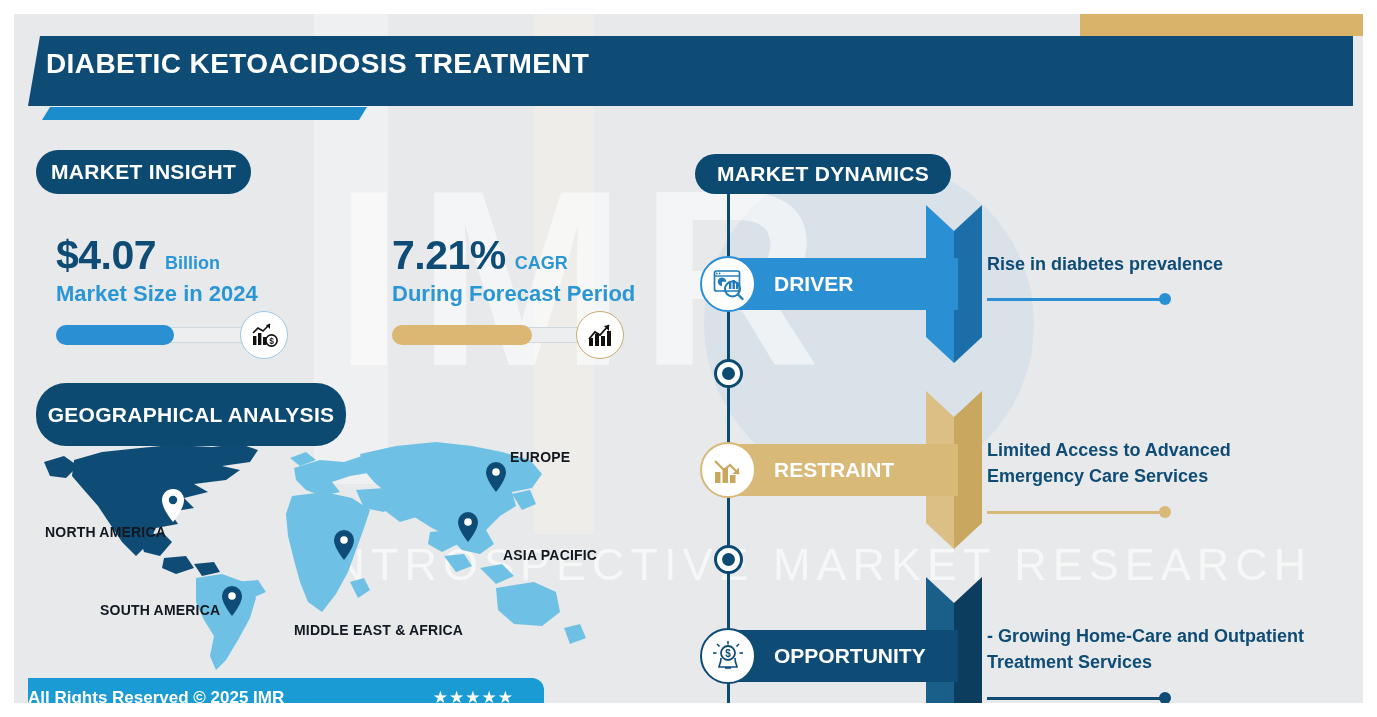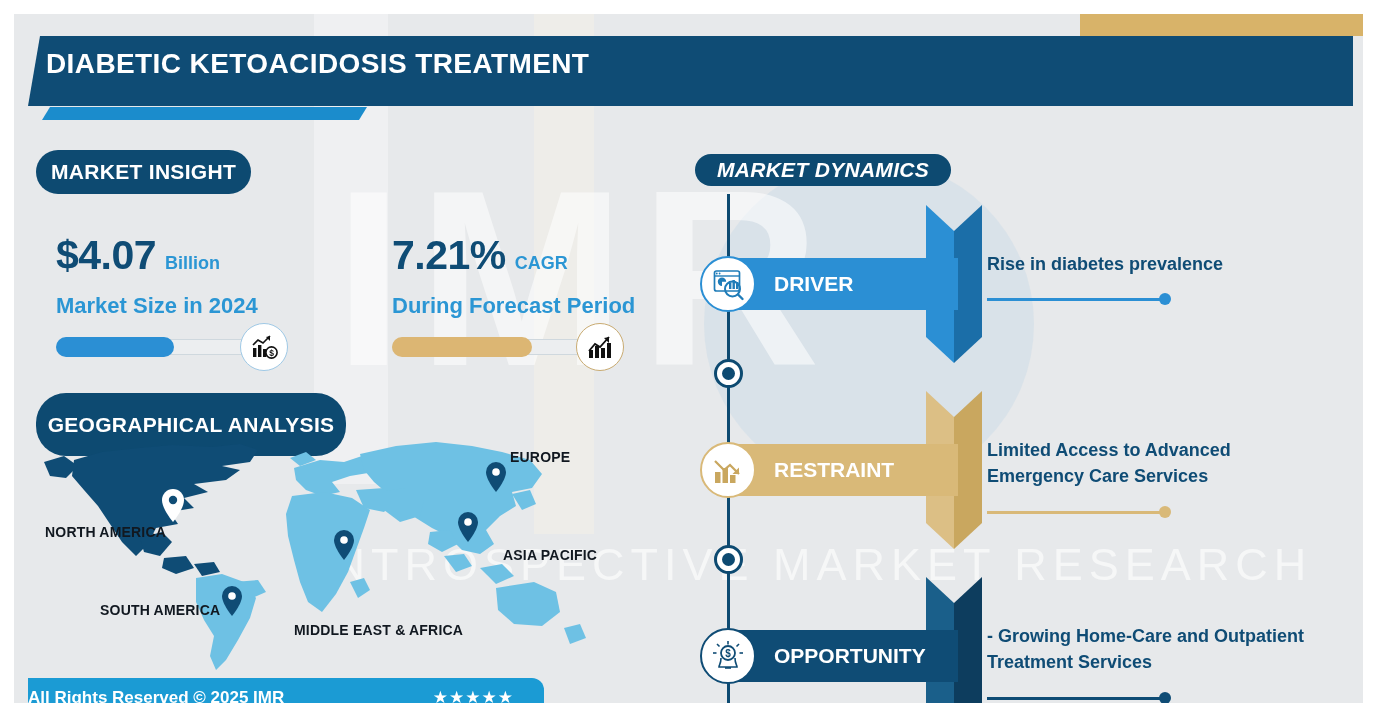--- a/index.html
+++ b/index.html
@@ -67,31 +67,31 @@
   
   .pill {
     position: absolute;
     background: #0d4a71; color: #fff;
     border-radius: 30px;
     display: flex; align-items: center; justify-content: center;
     font-size: 21px; font-weight: 700; letter-spacing: .3px;
     white-space: nowrap;
   }
   #pill-insight { left: 22px; top: 136px; width: 215px; height: 44px; }
-  #pill-geo     { left: 22px; top: 379px; width: 310px; height: 63px; }
-  #pill-dyn     { left: 681px; top: 140px; width: 256px; height: 32px; font-style: italic; }
+  #pill-geo     { left: 22px; top: 369px; width: 310px; height: 63px; }
+  #pill-dyn     { left: 681px; top: 140px; width: 256px; height: 40px; }
 
   
   .stat { position: absolute; }
   #stat-1 { left: 42px;  top: 218px; }
   #stat-2 { left: 378px; top: 218px; }
   .stat-value-row { display: flex; align-items: baseline; gap: 9px; white-space: nowrap; }
   .stat-num   { font-size: 41px; font-weight: 700; color: #0f4c75; letter-spacing: -.5px; }
   .stat-unit  { font-size: 18px; font-weight: 700; color: #2b96d4; }
-  .stat-sub   { margin-top: 14px; font-size: 22px; font-weight: 700; color: #2b96d4; white-space: nowrap; }
+  .stat-sub   { margin-top: 2px; font-size: 22px; font-weight: 700; color: #2b96d4; white-space: nowrap; }
 
   .bar-wrap { position: relative; margin-top: 18px; width: 215px; height: 20px; }
   .bar-track {
     position: absolute; left: 0; top: 2px; width: 200px; height: 16px;
     background: #eceef0; border: 1px solid #cfd8de; border-radius: 9px;
   }
   .bar-fill { position: absolute; left: 0; top: 0; height: 20px; border-radius: 10px; }
   #fill-1 { width: 118px; background: #2b8fd4; }
   #fill-2 { width: 140px; background: #dcb673; }
   .bar-badge {

